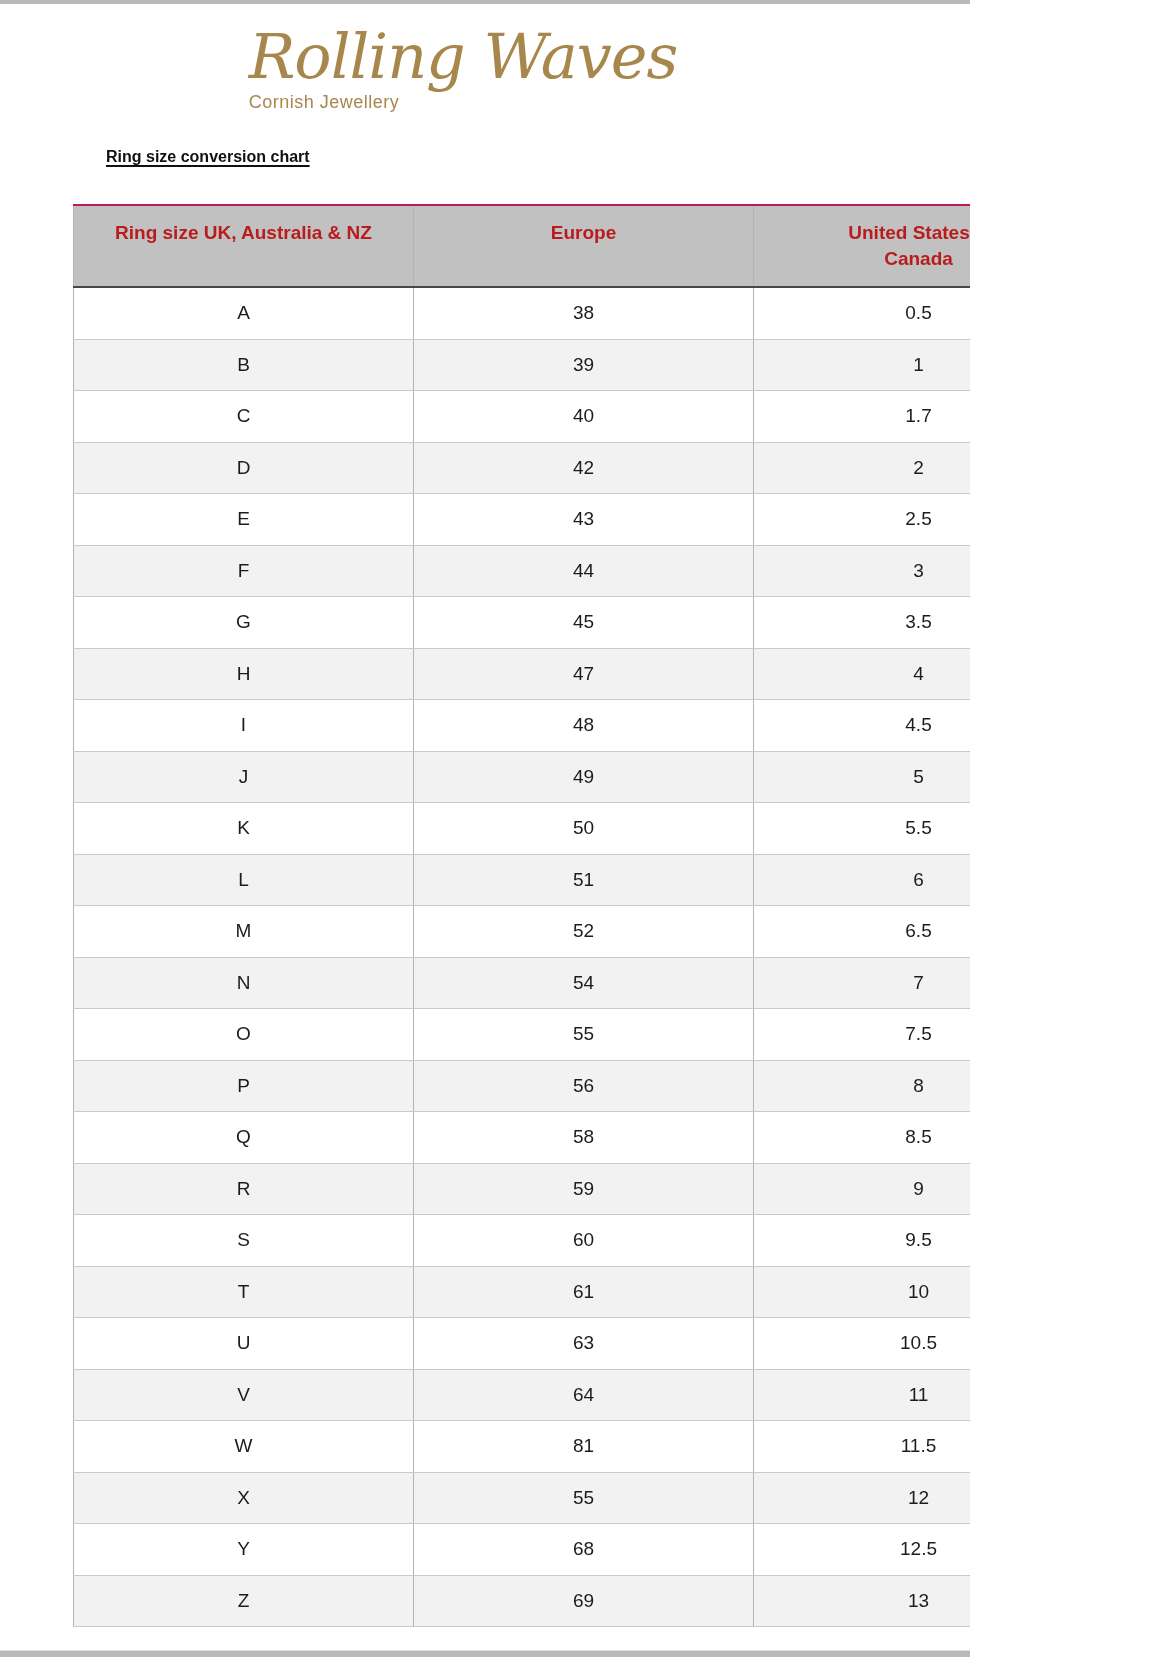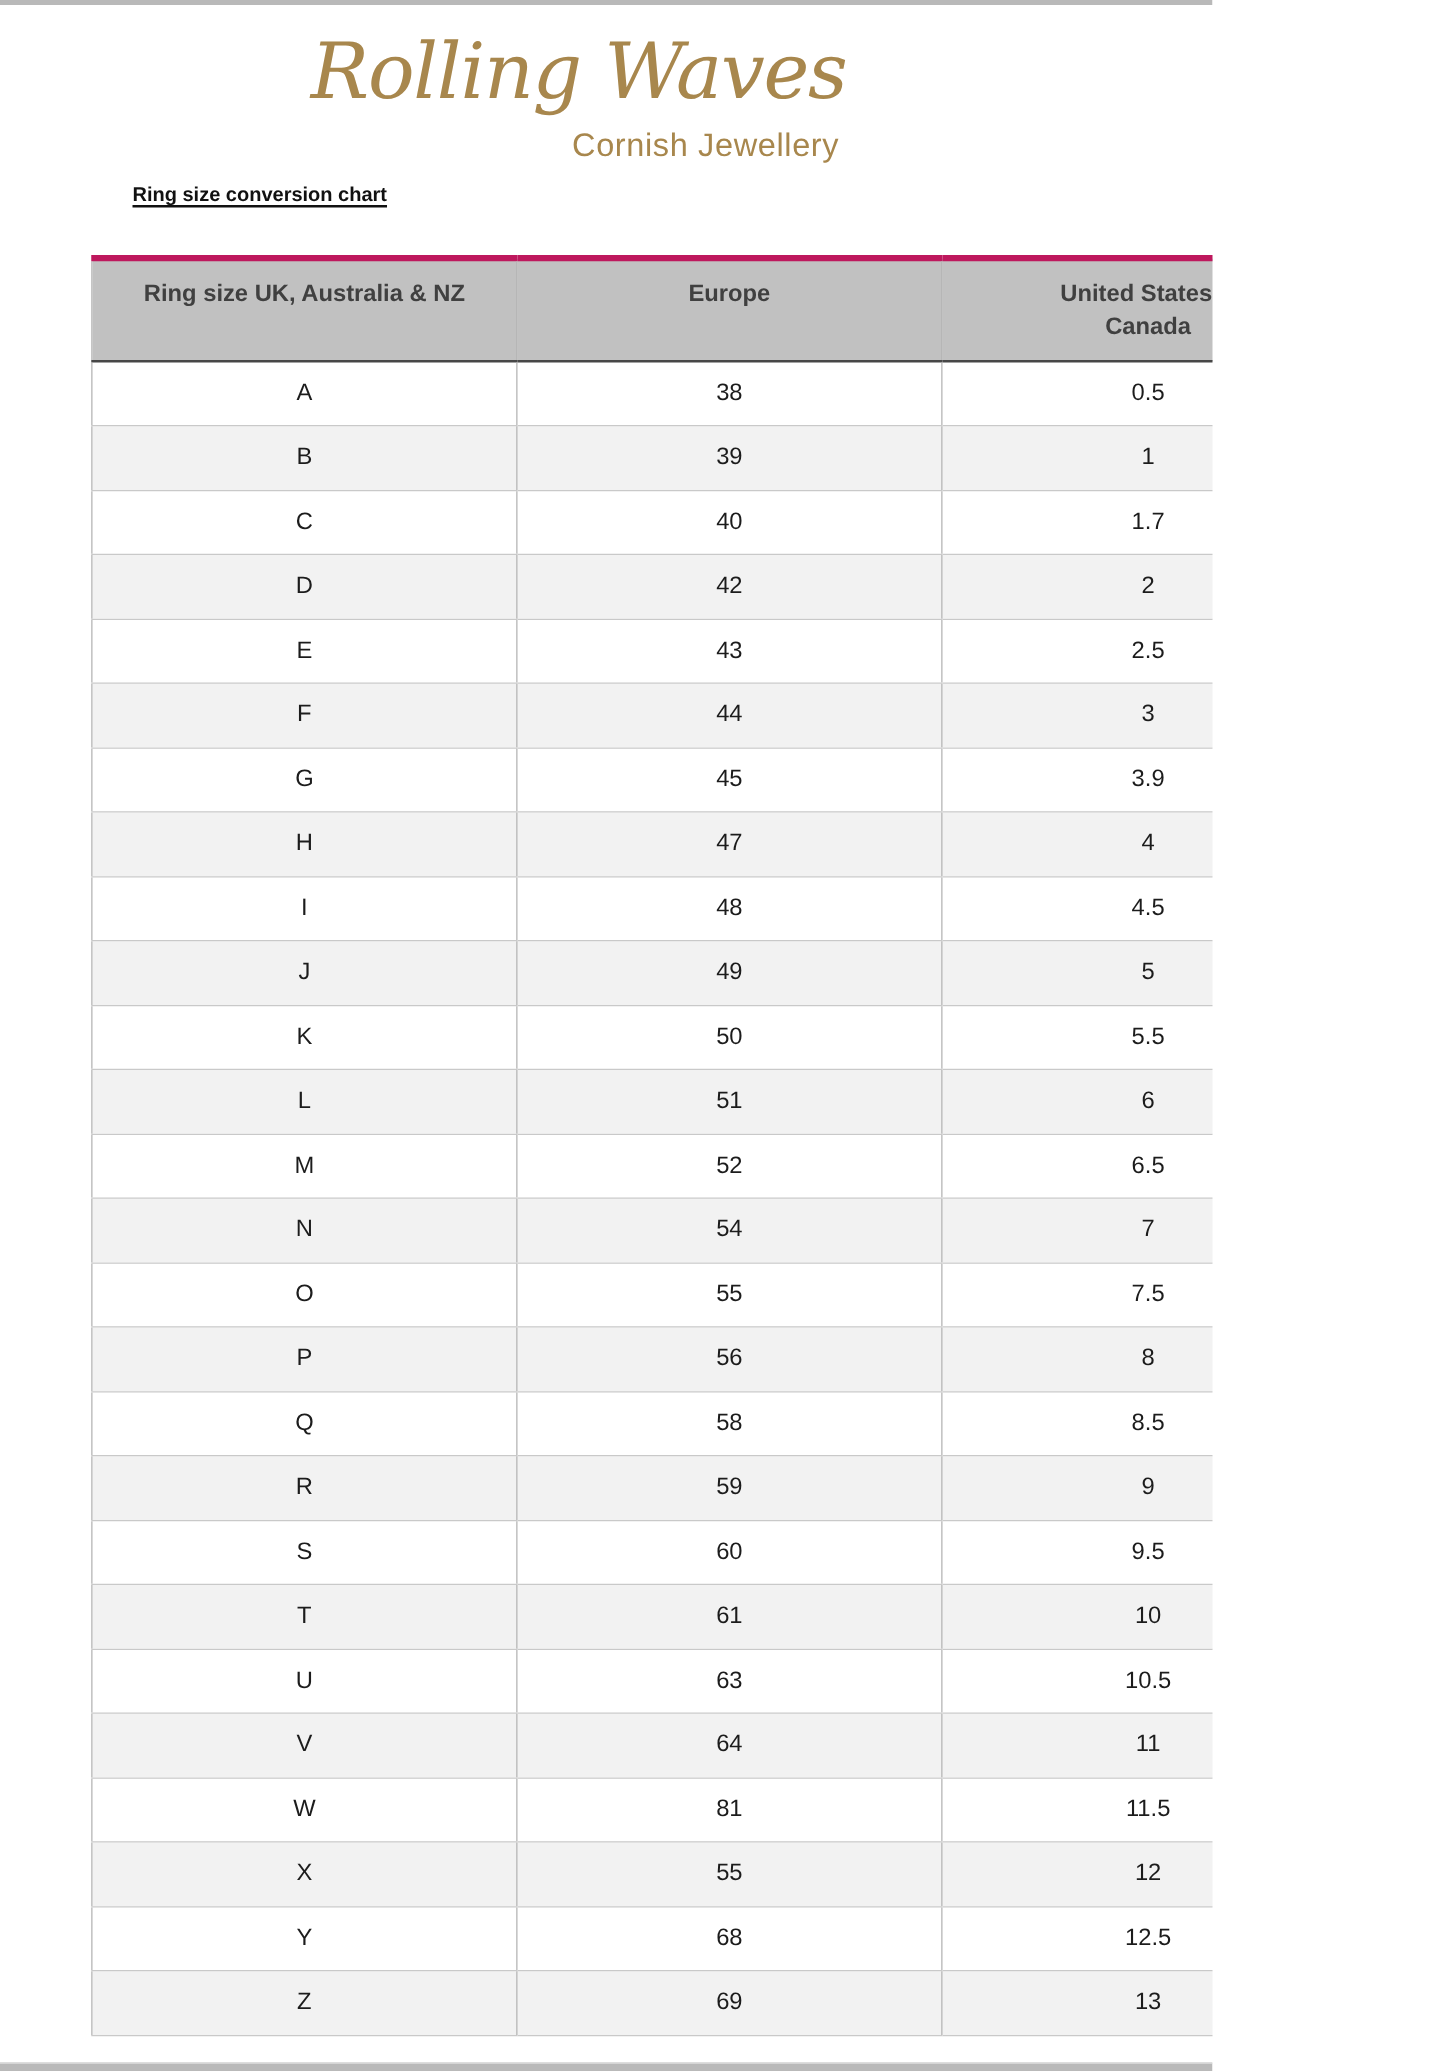--- a/index.html
+++ b/index.html
@@ -43,26 +43,26 @@
     font-family: "DejaVu Serif", serif;
     font-style: italic;
     font-size: 62px;
     line-height: 1.05;
     color: var(--brand-gold, #a8874d);
     letter-spacing: -1px;
     white-space: nowrap;
   }
   .logo-sub {
     font-family: "Liberation Sans", sans-serif;
-    font-size: 26px;
+    font-size: 18px;
     line-height: 1.0;
     color: var(--brand-gold, #a8874d);
-    text-align: right;
+    text-align: left;
     padding-right: 6px;
-    margin-top: 14px;
+    margin-top: 4px;
     letter-spacing: 0.5px;
   }
   .heading {
     position: absolute;
     top: 148px;
     left: 106px;
     margin: 0;
     font-size: 16px;
     font-weight: bold;
     color: #111111;
@@ -86,22 +86,22 @@
   .ring-table col.c3 { width: 330px; }
   .ring-table th {
     background: var(--header-bg, #c1c1c1);
     height: 82px;
     box-sizing: border-box;
     vertical-align: top;
     padding-top: 14px;
     font-size: 19px;
     font-weight: bold;
     line-height: 1.35;
-    color: #404040;
-    border-top: 5px solid #be185d;
+    color: #b91c1c;
+    border-top: 2px solid #be185d;
     border-bottom: 2px solid #474747;
     white-space: pre-line;
   }
   .ring-table th + th,
   .ring-table td + td {
     border-left: 1px solid #b3b3b3;
   }
   .ring-table td {
     height: 48.5px;
     box-sizing: content-box;
@@ -172,21 +172,21 @@
           <td>2.5</td>
         </tr>
         <tr class="alt">
           <td>F</td>
           <td>44</td>
           <td>3</td>
         </tr>
         <tr>
           <td>G</td>
           <td>45</td>
-          <td>3.9</td>
+          <td>3.5</td>
         </tr>
         <tr class="alt">
           <td>H</td>
           <td>47</td>
           <td>4</td>
         </tr>
         <tr>
           <td>I</td>
           <td>48</td>
           <td>4.5</td>

